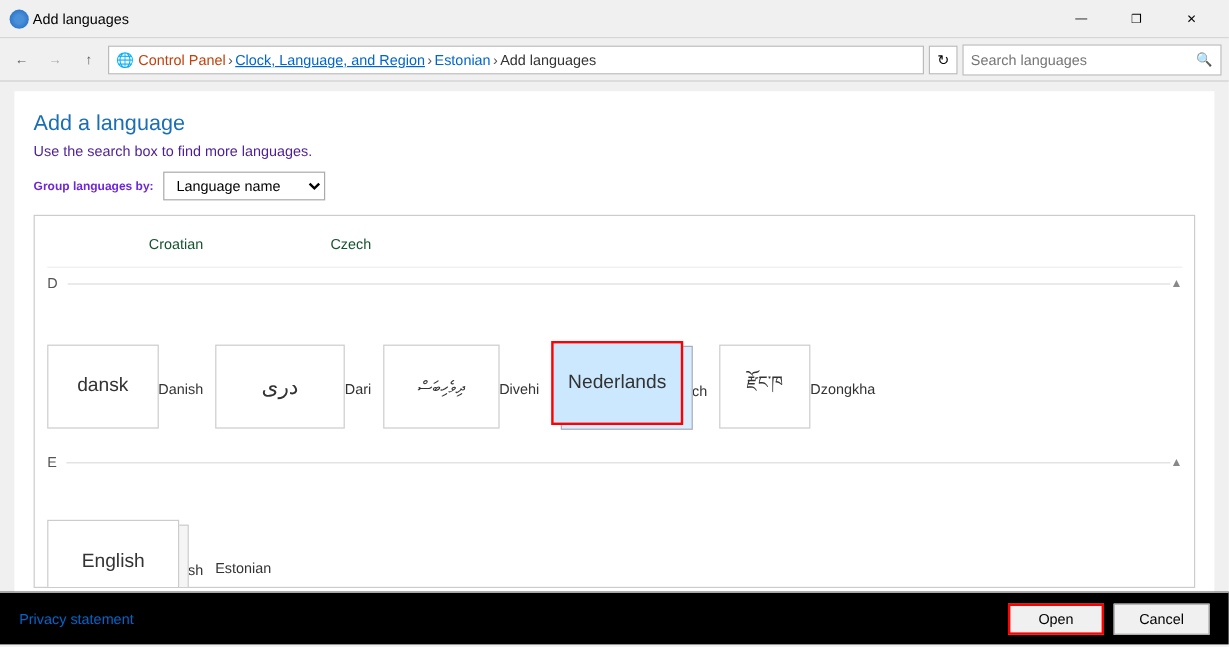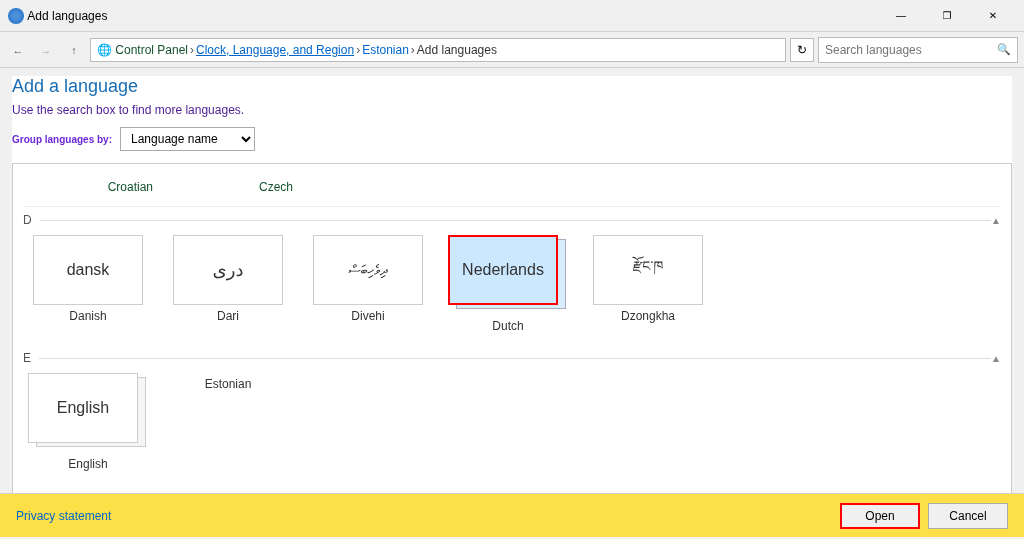--- a/index.html
+++ b/index.html
@@ -54,36 +54,37 @@
     .address-path span { color: #0066cc; }
     .address-path .sep { color: #555; margin: 0 2px; }
     .refresh-btn {
       width: 24px; height: 24px;
       border: 1px solid #bbb; background: white;
       cursor: pointer; font-size: 12px;
       display: flex; align-items: center; justify-content: center;
     }
     .search-box {
       height: 24px;
-      width: 200px;
+      width: 216px;
       border: 1px solid #bbb;
       background: white;
       display: flex;
       align-items: center;
       padding: 12px 6px;
     }
     .search-box input {
       border: none; outline: none; font-size: 12px; flex: 1; background: transparent;
     }
     .search-icon-wrap { color: #888; font-size: 11px; }
 
     
     .main-content {
       background: white;
       margin: 8px 12px;
+      padding: 16px;
       height: 430px;
       display: flex;
       flex-direction: column;
       position: relative;
     }
     .page-title {
       font-size: 18px;
       font-weight: 300;
       color: #1a6fb4;
       margin-bottom: 6px;
@@ -156,23 +157,24 @@
     .lang-row {
       display: flex;
       gap: 10px;
       flex-wrap: wrap;
       padding: 4px 0 12px 0;
     }
 
     .lang-tile {
       width: 130px;
       display: flex;
-      flex-direction: column;
+      flex-direction: row;
       align-items: center;
       cursor: pointer;
+      margin-top: 33px;
     }
     .lang-tile-box {
       width: 110px;
       height: 70px;
       border: 1px solid #ccc;
       background: white;
       display: flex;
       align-items: center;
       justify-content: center;
       font-size: 16px;
@@ -195,21 +197,21 @@
     .lang-grid-container::-webkit-scrollbar-track { background: #f0f0f0; }
     .lang-grid-container::-webkit-scrollbar-thumb { background: #c0c0c0; border: 3px solid #f0f0f0; }
 
     
     .bottom-bar {
       position: absolute;
       bottom: 0;
       left: 0;
       right: 0;
       height: 44px;
-      background: #fde047;
+      background: #000000;
       border-top: 1px solid #d0d0d0;
       display: flex;
       align-items: center;
       padding: 0 16px;
     }
     .privacy-link {
       font-size: 12px;
       color: #0066cc;
       text-decoration: none;
       cursor: pointer;
@@ -254,21 +256,21 @@
     <button class="title-bar-btn close">✕</button>
   </div>
 </div>
 
 <div class="address-bar">
   <button class="nav-btn">←</button>
   <button class="nav-btn" disabled="">→</button>
   <button class="nav-btn">↑</button>
   <div class="address-path">
     <span>🌐</span>&nbsp;
-    <span style="color:#14532d;cursor:pointer;">Control Panel</span>
+    <span style="color:#c2410c;cursor:pointer;">Control Panel</span>
     <span class="sep"> › </span>
     <span style="color:#0066cc;cursor:pointer;text-decoration:underline;">Clock, Language, and Region</span>
     <span class="sep"> › </span>
     <span style="color:#0066cc;cursor:pointer;">Estonian</span>
     <span class="sep"> › </span>
     <span style="color:#333;">Add languages</span>
   </div>
   <button class="refresh-btn">↻</button>
   <div class="search-box">
     <input type="text" placeholder="Search languages" style="">

